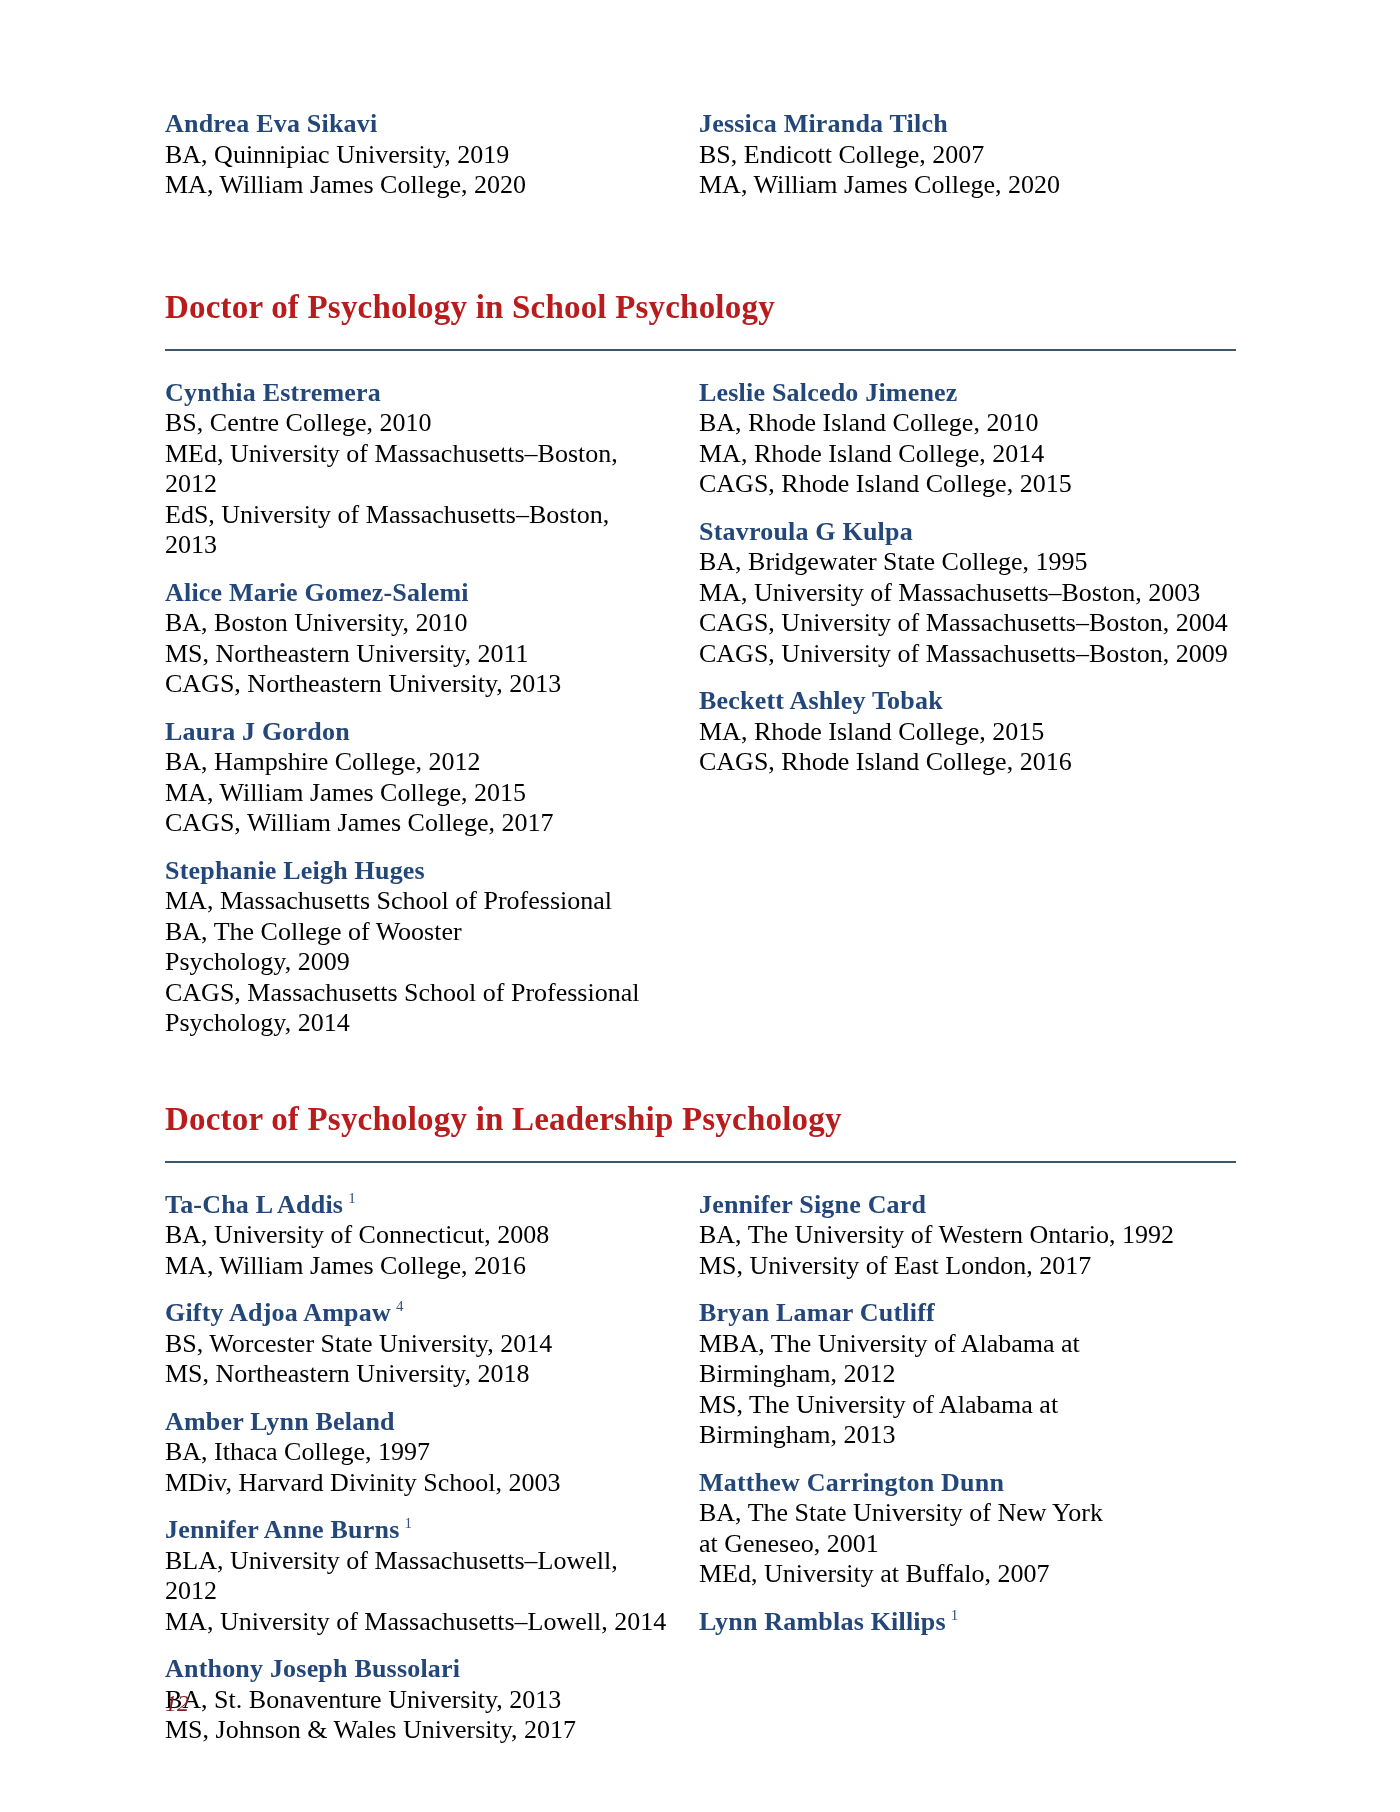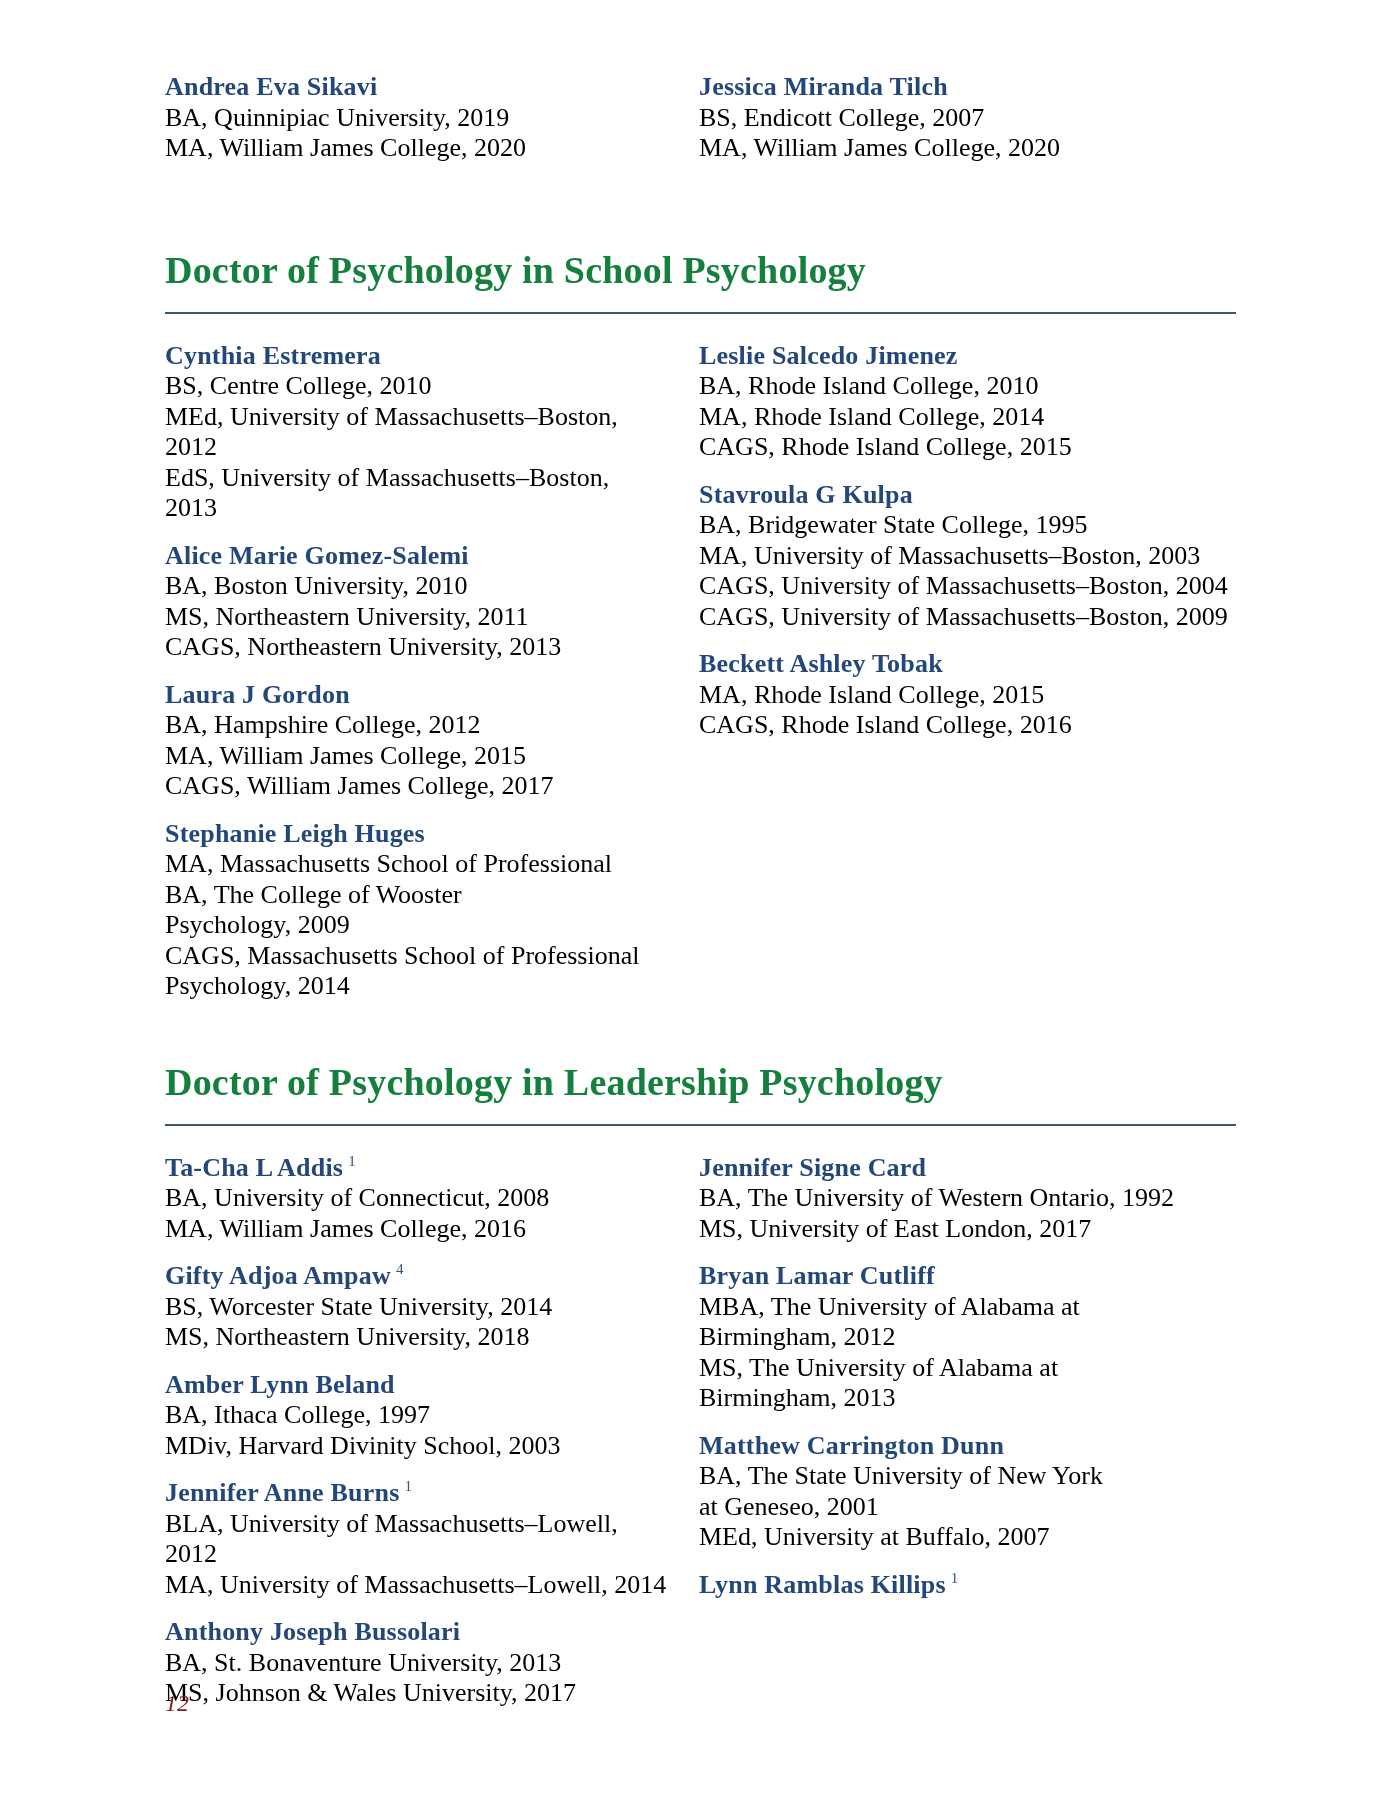--- a/index.html
+++ b/index.html
@@ -11,21 +11,21 @@
     width: 1400px;
     height: 1812px;
     position: relative;
     overflow: hidden;
     font-family: "Liberation Serif", "DejaVu Serif", serif;
     color: #33547f;
   }
   .page {
     box-sizing: border-box;
     width: 1400px;
-    padding: 72px 164px 0 165px;
+    padding: 109px 164px 0 165px;
   }
   .cols {
     display: grid;
     grid-template-columns: 502px 537px;
     column-gap: 32px;
     align-items: start;
   }
   .col { min-width: 0; }
   .entry {
     margin-bottom: 17px;
@@ -45,24 +45,24 @@
     line-height: 0;
   }
   .entry-name sup:empty { display: none; }
   .degree-line {
     color: #000000;
   }
   .degree-section-first { margin-top: 70px; }
   .degree-section-next  { margin-top: 44px; }
   .section-title {
     margin: 0 0 23px 0;
-    font-size: 38px;
+    font-size: 33px;
     line-height: 38px;
     font-weight: 700;
-    color: #15803d;
+    color: #b91c1c;
     letter-spacing: 0.2px;
   }
   .rule {
     height: 2px;
     background: #3d566b;
     margin: 0 0 27px 0;
     border: none;
   }
   .footer {
     position: absolute;

